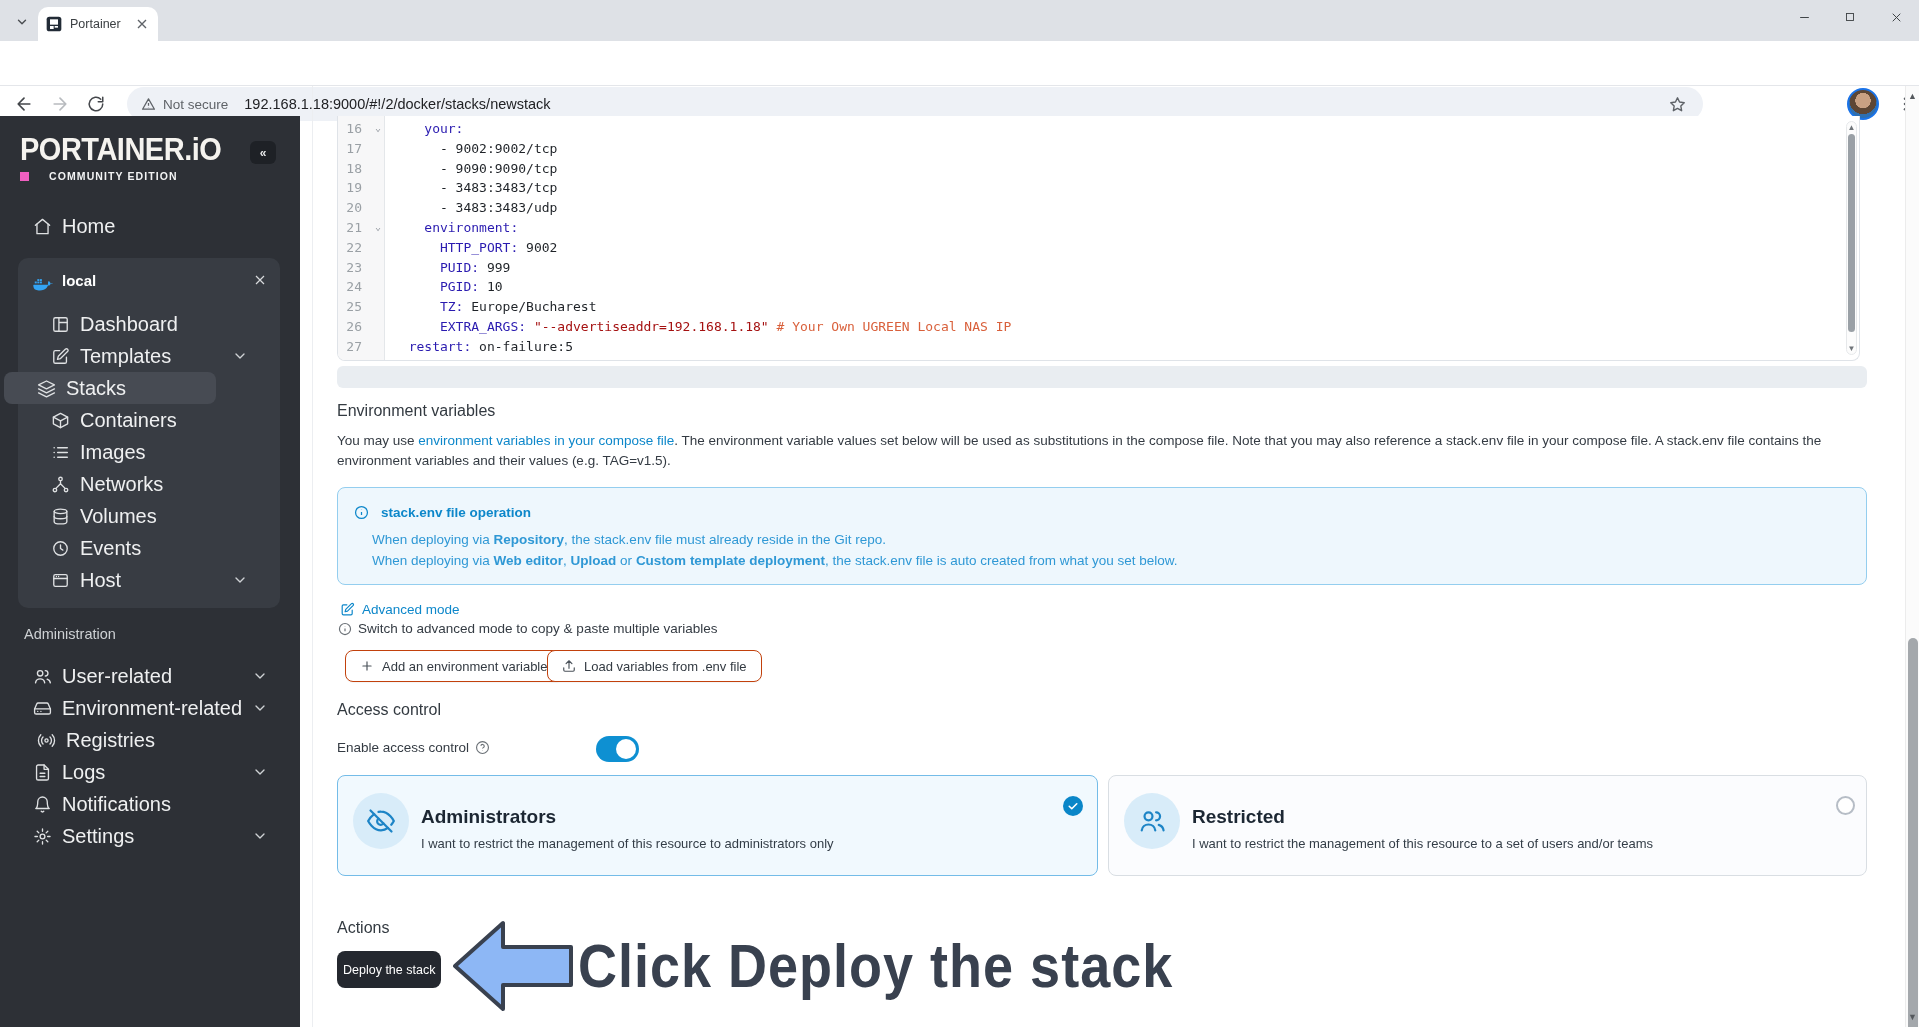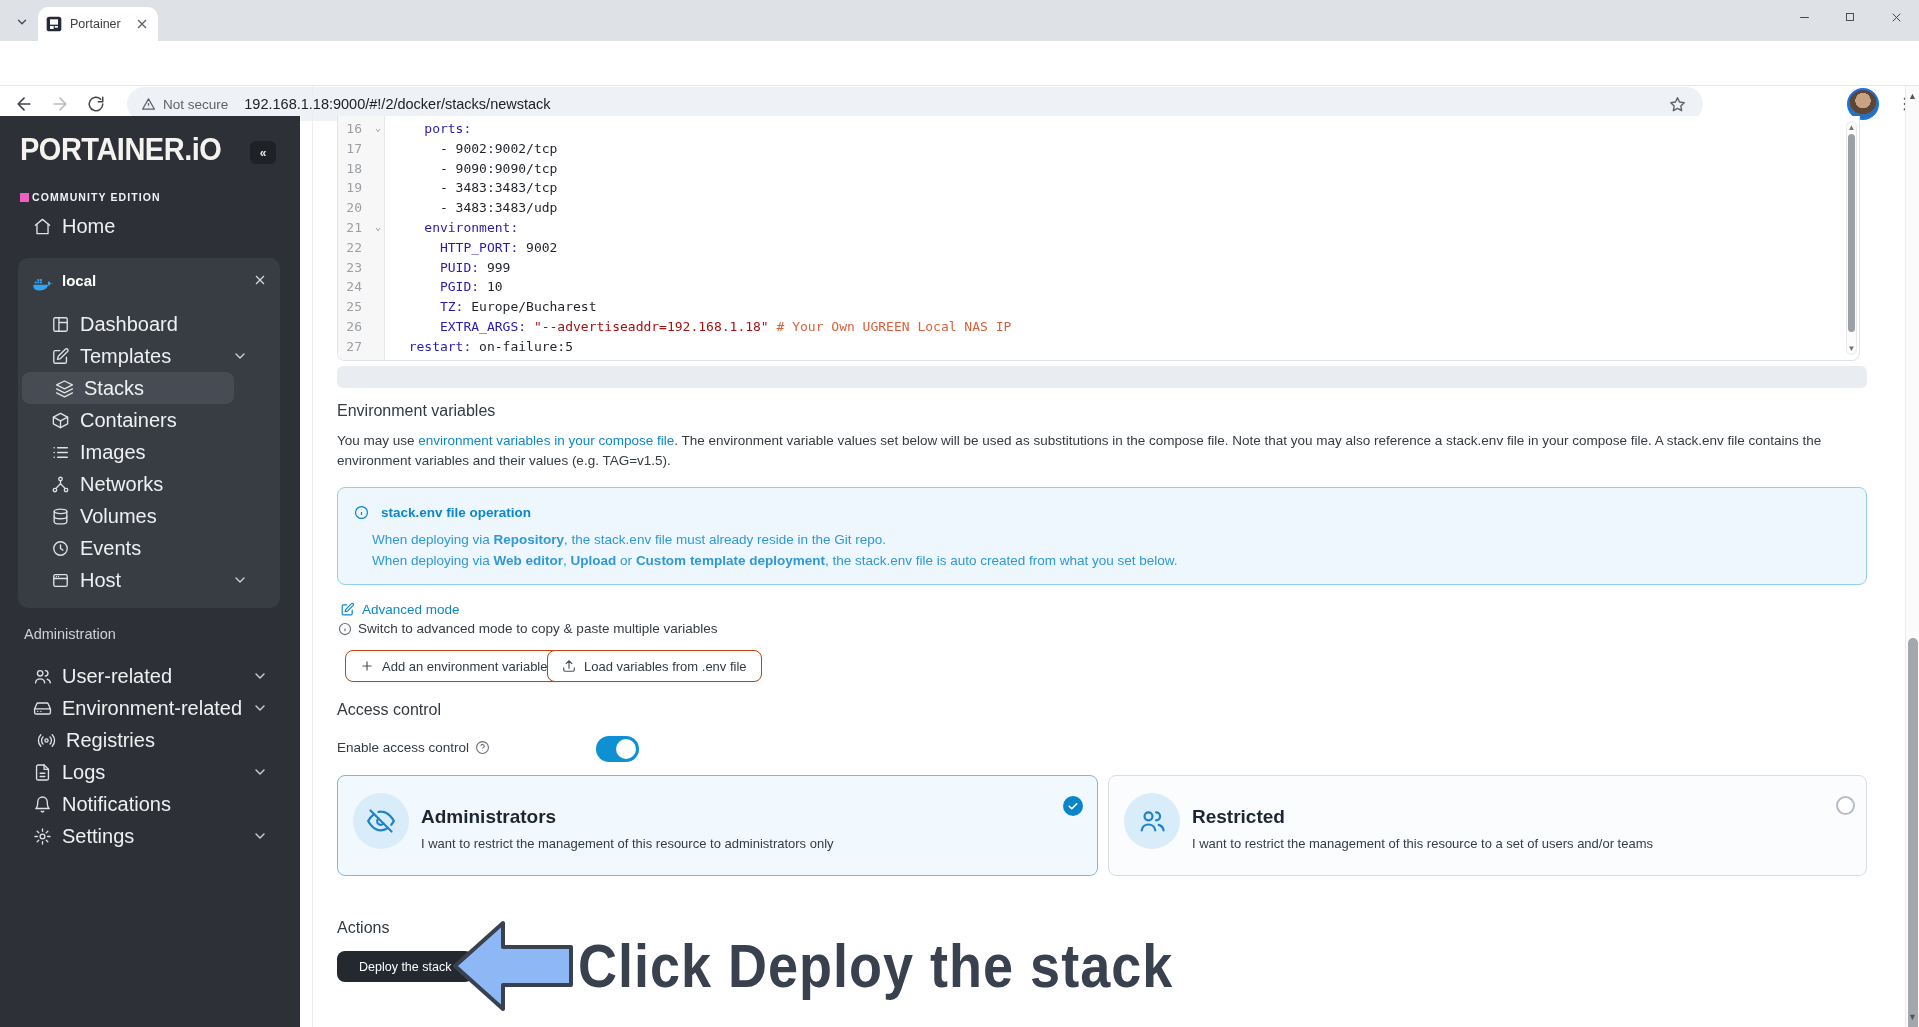--- a/index.html
+++ b/index.html
@@ -32,21 +32,21 @@
   .avatar{left:1847px;top:47px;width:32px;height:32px;border-radius:50%;border:2px solid #1a73e8;box-sizing:border-box;
           background:radial-gradient(circle at 50% 38%,#c9a183 0 34%,#5d4634 35% 60%,#2e6fb0 61%);}
   .kebab{left:1893px;top:51px;width:24px;height:24px;color:#5f6368;}
 
   
   .sidebar{left:0;top:116px;width:300px;height:911px;background:#2d3036;color:#eceeef;}
   .logo{left:20px;top:132px;font-size:29px;font-weight:800;color:#f5f3ef;letter-spacing:-0.5px;
         transform:scaleY(1.06);transform-origin:left top;white-space:nowrap;}
   .collapse-btn{left:250px;top:141px;width:26px;height:23px;background:#1e2126;border-radius:6px;color:#e7e9ea;
                 display:flex;align-items:center;justify-content:center;font-size:12px;font-weight:700;}
-  .edition{left:20px;top:191px;display:flex;align-items:center;gap:3px;text-align:right;}
+  .edition{left:20px;top:170px;display:flex;align-items:center;gap:20px;text-align:right;}
   .edition .sq{width:9px;height:9px;background:#ef5fc0;}
   .edition .tx{font-size:10.5px;font-weight:700;letter-spacing:1.1px;color:#f2f3f4;}
   .side-item{left:0;width:300px;height:32px;display:flex;align-items:center;color:#eff0f1;font-size:20px;}
   .side-item .si-icon{position:absolute;left:33px;width:19px;height:19px;color:#dfe1e3;}
   .side-item .si-label{position:absolute;left:62px;white-space:nowrap;}
   .side-item .si-chev{position:absolute;left:250px;width:16px;height:16px;color:#cfd2d5;}
   .side-item.active-bg{background:#474b53;border-radius:8px;}
   .env-panel{left:18px;top:258px;width:262px;height:350px;background:#383c43;border-radius:10px;}
   .local-row{left:18px;top:268px;width:262px;height:34px;}
   .whale{position:absolute;left:30px;top:274px;width:26px;height:22px;}
@@ -99,22 +99,22 @@
   .card .circ{position:absolute;left:15px;top:17px;width:56px;height:56px;border-radius:50%;background:#d8ecf9;
               display:flex;align-items:center;justify-content:center;color:#1d84c6;}
   .card .circ .ico{width:28px;height:28px;}
   .card .ttl{position:absolute;left:83px;top:30px;font-size:19px;font-weight:700;color:#1c2733;}
   .card .dsc{position:absolute;left:83px;top:60px;font-size:13px;color:#333d47;}
   .checkmark{position:absolute;left:725px;top:20px;width:20px;height:20px;border-radius:50%;background:#0a86c8;
              display:flex;align-items:center;justify-content:center;color:#fff;}
   .checkmark .ico{width:12px;height:12px;}
   .radio{position:absolute;left:727px;top:20px;width:19px;height:19px;border-radius:50%;border:2px solid #b6bdc6;background:#fff;box-sizing:border-box;}
 
-  .deploy{left:337px;top:951px;height:31px;background:#24282f;border-radius:8px;color:#fff;font-size:12.5px;
-          display:flex;align-items:center;padding:0 22px;}
+  .deploy{left:337px;top:951px;height:37px;background:#24282f;border-radius:8px;color:#fff;font-size:12.5px;
+          display:flex;align-items:center;padding:0 6px;}
   .slab{left:578px;top:930px;font-size:54px;font-weight:700;color:#39414f;letter-spacing:1px;
         transform:scaleY(1.14);transform-origin:left top;white-space:nowrap;}
 
   
   .pg-sb{left:1905px;top:86px;width:14px;height:941px;background:#fbfbfb;border-left:1px solid #ececec;box-sizing:border-box;}
   .pg-thumb{position:absolute;left:2px;top:552px;width:10px;height:450px;background:#a4a8ac;border-radius:6px;}
   .pg-arrow{position:absolute;left:0;width:13px;text-align:center;font-size:9px;color:#55595e;}
 </style>
 </head>
 <body>
@@ -267,21 +267,21 @@
           <path d="M18.4 2.6a2 2 0 0 1 2.8 2.8L12 14.6l-3.8 1 1-3.8z"></path>
         </svg>
       </span>
       <span class="si-label">Templates</span>
       <span class="si-chev ico" style="left:214px">
         <svg viewBox="0 0 24 24" fill="none" stroke="currentColor" stroke-width="2" stroke-linecap="round" stroke-linejoin="round">
           <path d="m6 9 6 6 6-6"></path>
         </svg>
       </span>
     </div>
-    <div class="abs side-item active-bg" style="top: 372px; left: 22px; width: 212px;">
+    <div class="abs side-item active-bg" style="top: 372px; left: 4px; width: 212px;">
       <span class="si-icon ico">
         <svg viewBox="0 0 24 24" fill="none" stroke="currentColor" stroke-width="1.7" stroke-linecap="round" stroke-linejoin="round">
           <path d="M12 2.5 22 7.5 12 12.5 2 7.5z"></path>
           <path d="M2 12.5l10 5 10-5"></path>
           <path d="M2 17.5l10 5 10-5"></path>
         </svg>
       </span>
       <span class="si-label">Stacks</span>
     </div>
     <div class="abs side-item" style="top: 404px; left: 18px; width: 262px;">
@@ -464,21 +464,21 @@
         <span class="gut-num">25</span>
       </div>
       <div class="gut-row">
         <span class="gut-num">26</span>
       </div>
       <div class="gut-row">
         <span class="gut-num">27</span>
       </div>
     </div>
   <div class="code" id="code">
-      <div class="cm-line"><span>    </span><span class="tk-key">ports:</span></div>
+      <div class="cm-line"><span>    </span><span class="tk-key">your:</span></div>
       <div class="cm-line"><span>      - 9002:9002/tcp</span></div>
       <div class="cm-line"><span>      - 9090:9090/tcp</span></div>
       <div class="cm-line"><span>      - 3483:3483/tcp</span></div>
       <div class="cm-line"><span>      - 3483:3483/udp</span></div>
       <div class="cm-line"><span>    </span><span class="tk-key">environment:</span></div>
       <div class="cm-line"><span>      </span><span class="tk-key">HTTP_PORT:</span><span> 9002</span></div>
       <div class="cm-line"><span>      </span><span class="tk-key">PUID:</span><span> 999</span></div>
       <div class="cm-line"><span>      </span><span class="tk-key">PGID:</span><span> 10</span></div>
       <div class="cm-line"><span>      </span><span class="tk-key">TZ:</span><span> Europe/Bucharest</span></div>
       <div class="cm-line"><span>      </span><span class="tk-key">EXTRA_ARGS:</span><span> </span><span class="tk-str">"--advertiseaddr=192.168.1.18"</span><span> </span><span class="tk-com"># Your Own UGREEN Local NAS IP</span></div>

